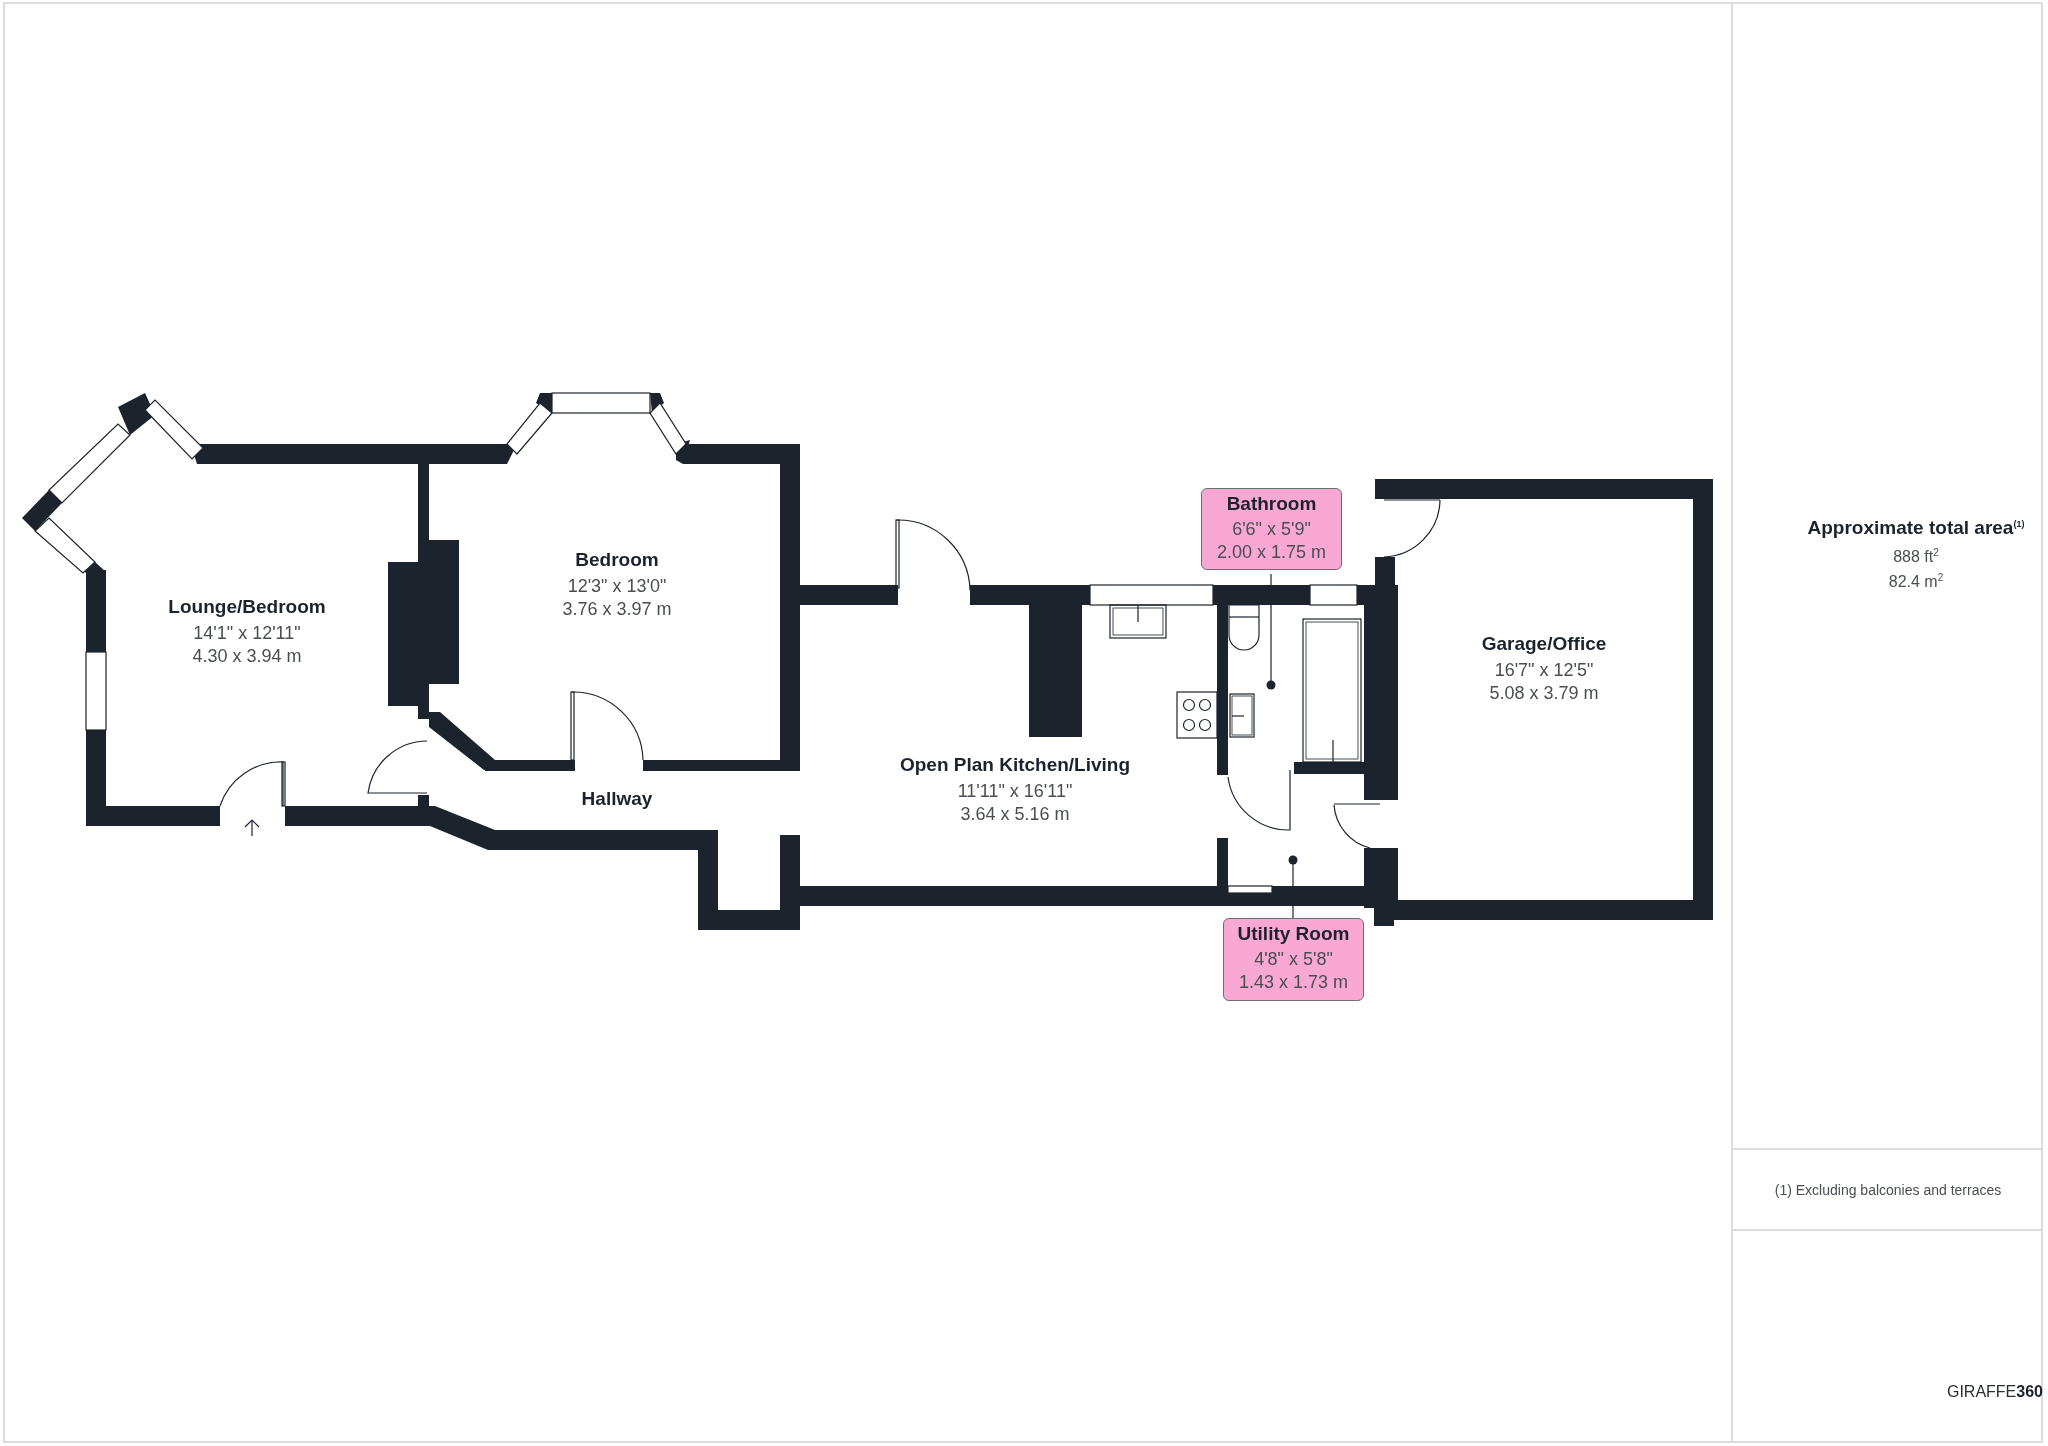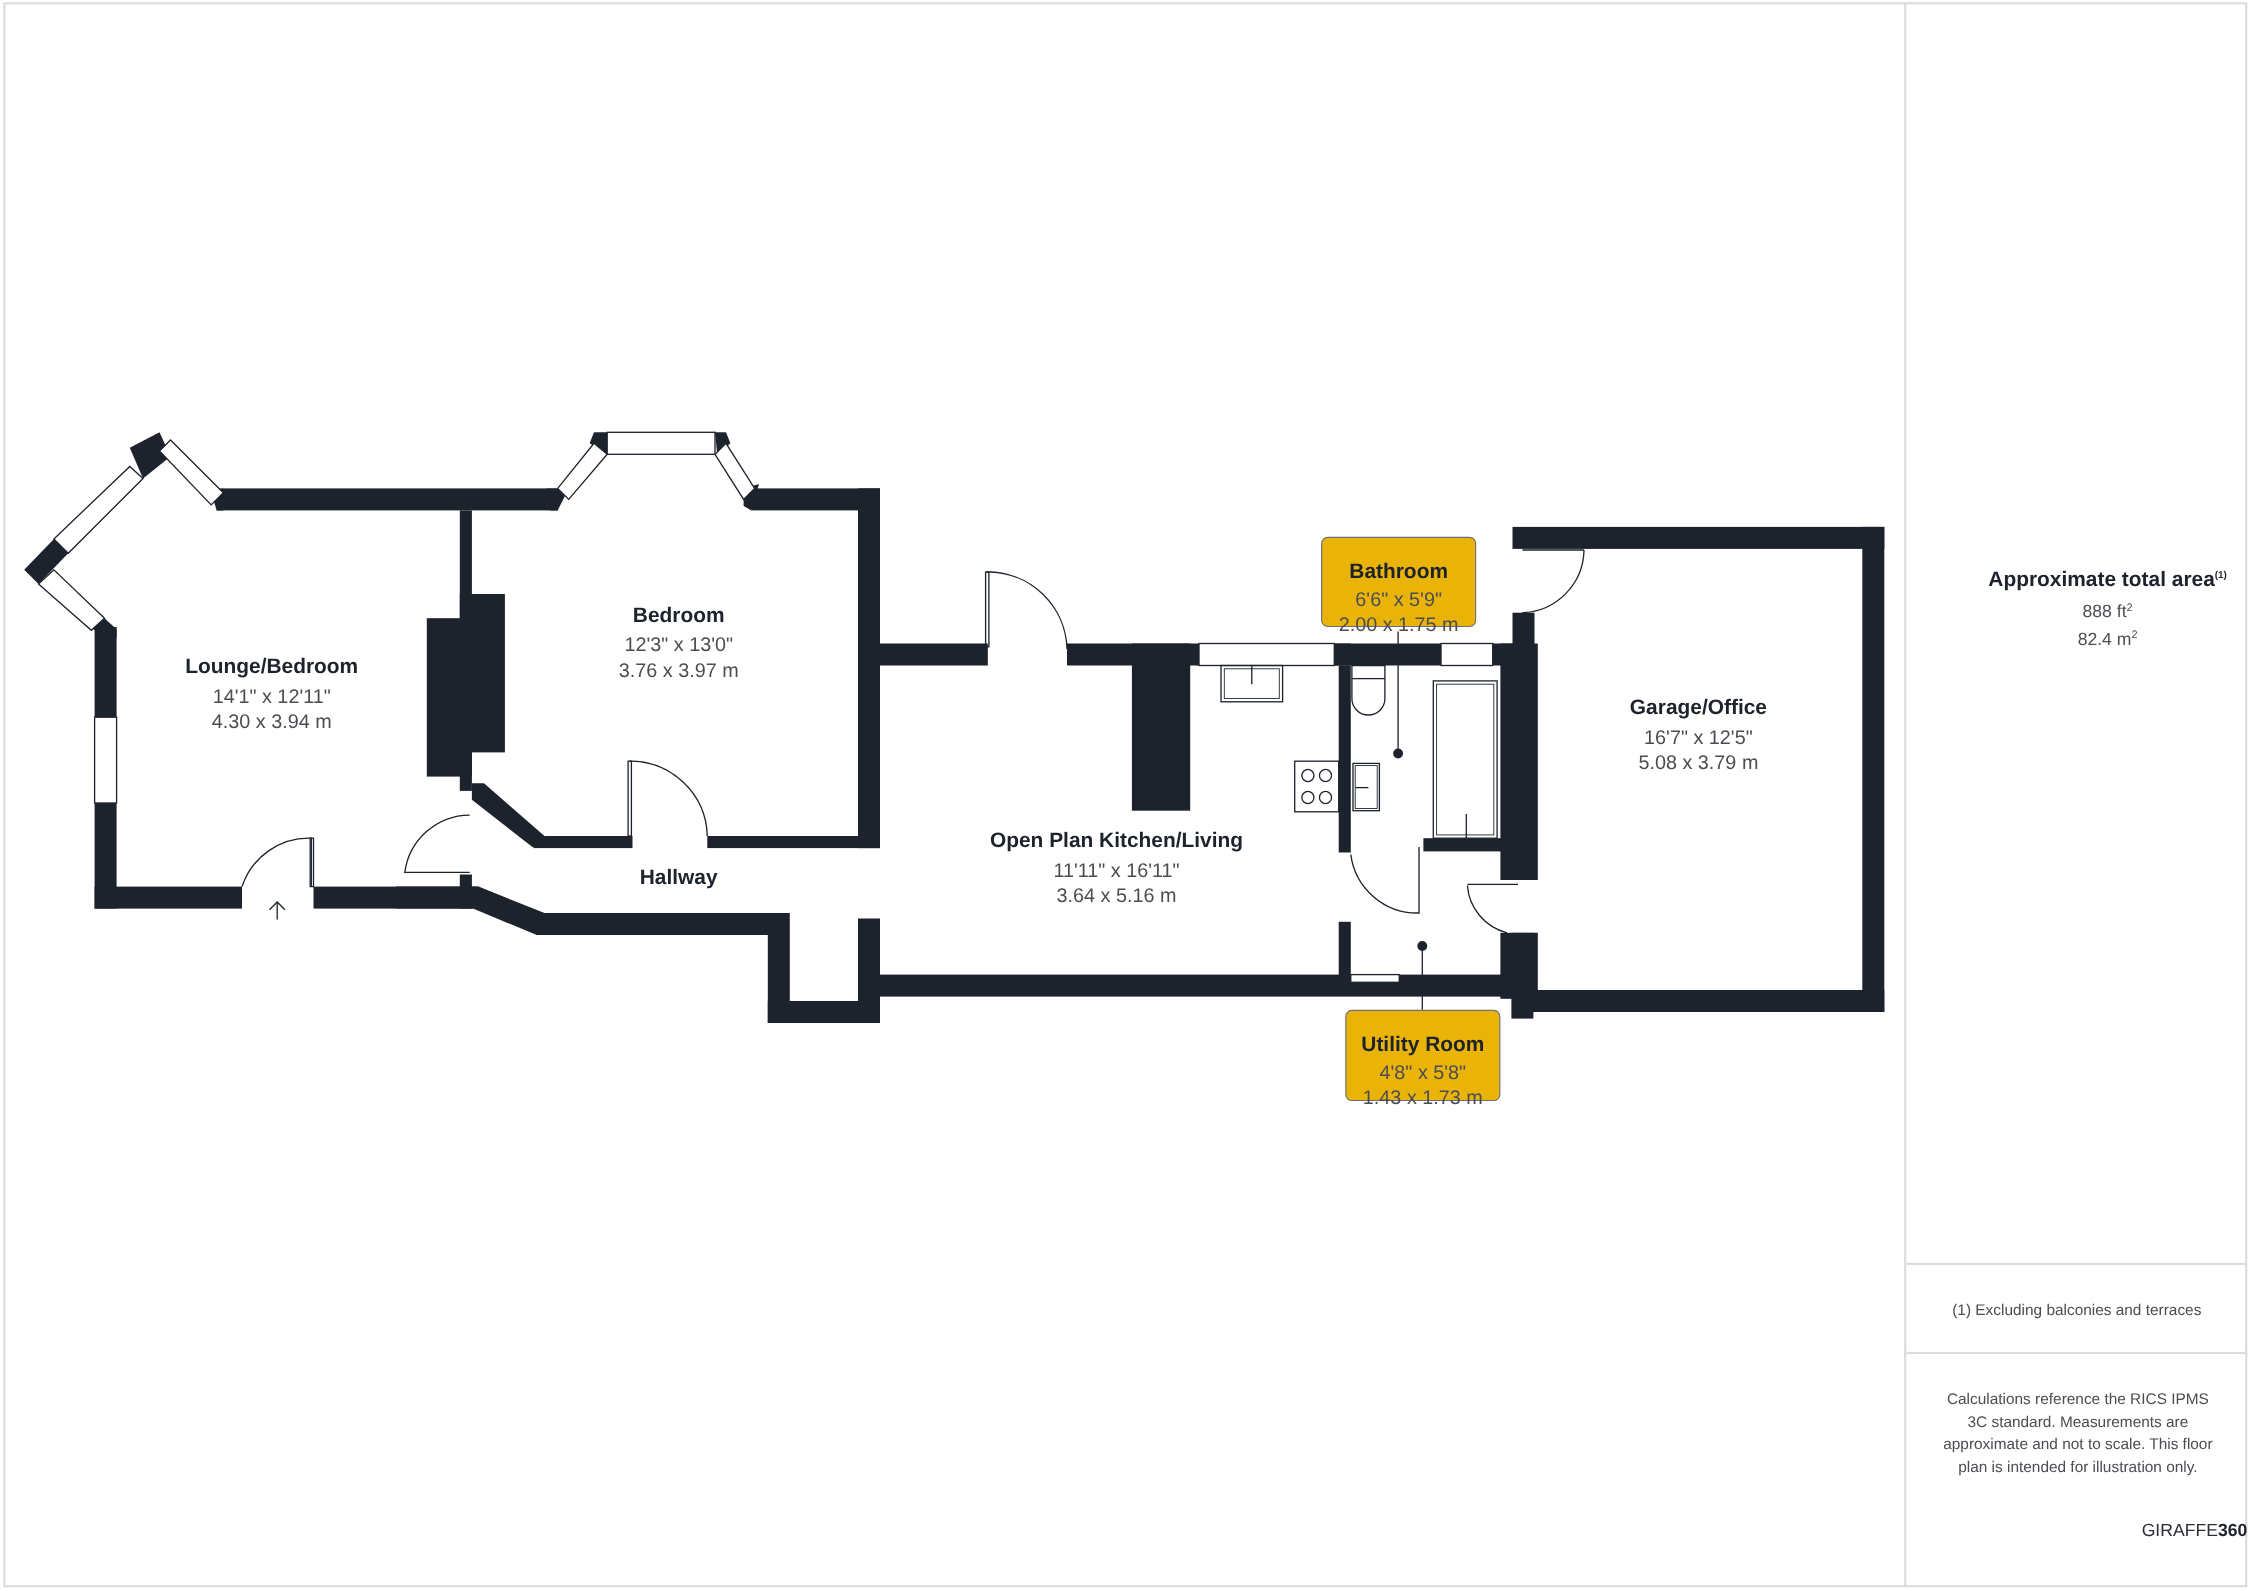--- a/index.html
+++ b/index.html
@@ -19,22 +19,22 @@
               font-size: 14px; color: #4a4d52; }
   .disclaimer { position: absolute; left: 30px; top: 1259px; width: 252px; text-align: center;
                 font-size: 14px; line-height: 20.5px; color: #4a4d52; }
   .brand { position: absolute; left: 0; top: 1381px; width: 100%; text-align: right;
            font-size: 16px; color: #2a2d33; }
   .brand b { font-weight: bold; color: #1d232c; }
   svg.plan { position: absolute; left: 0; top: 0; }
   .room-label { position: absolute; text-align: center; transform: translateX(-50%); white-space: nowrap; }
   .room-name { font-size: 19px; font-weight: bold; color: #1d232c; }
   .room-dim { font-size: 18px; color: #4a4d52; line-height: 23px; }
-  .room-box { position: absolute; border: 1.5px solid #6b6e73; border-radius: 6px; background: #eab308;
-              text-align: center; box-sizing: border-box; padding-top: 20px; }
+  .room-box { position: absolute; border: 1.5px solid #6b6e73; border-radius: 6px; background: #f9a8d4;
+              text-align: center; box-sizing: border-box; padding-top: 4px; }
 </style>
 </head>
 <body>
 
 <div class="frame"></div>
 
 <svg class="plan" width="1731" height="1446" viewBox="0 0 1731 1446" xmlns="http://www.w3.org/2000/svg">
   <g fill="#1d232c" stroke="none">
 
     <polygon points="22,518 49,490 62,503 35,531"></polygon>
@@ -191,15 +191,14 @@
     <div class="area-line">
       <span>888 ft</span><sup>2</sup>
     </div>
     <div class="area-line" style="margin-top:6px">
       <span>82.4 m</span><sup>2</sup>
     </div>
   </div>
   <div class="divider" style="top:1146px"></div>
   <div class="footnote">(1) Excluding balconies and terraces</div>
   <div class="divider" style="top:1227px"></div>
-  <div class="disclaimer">Calculations reference the RICS IPMS 3C standard. Measurements are approximate and not to scale. This floor plan is intended for illustration only.</div>
   <div class="brand"><span>GIRAFFE</span><b>360</b></div>
 </div>
 
 </body></html>

